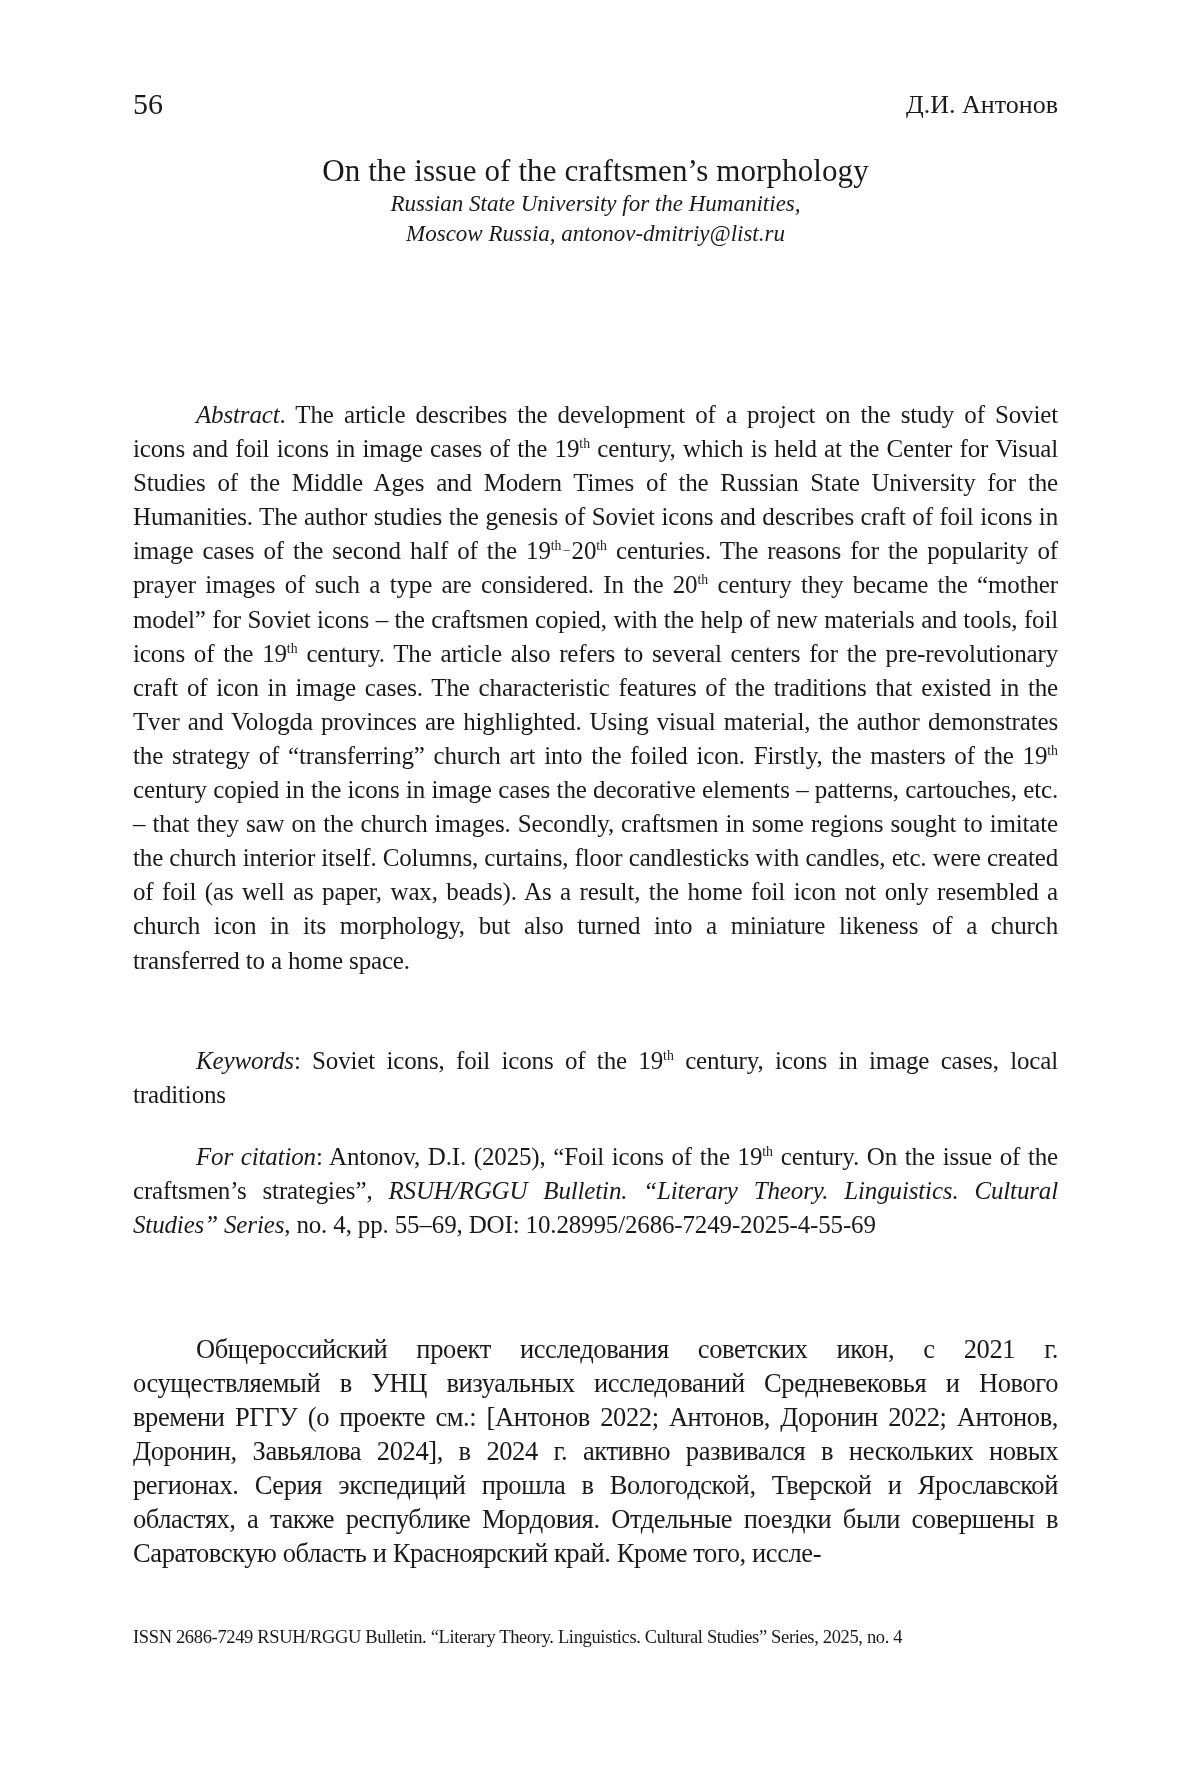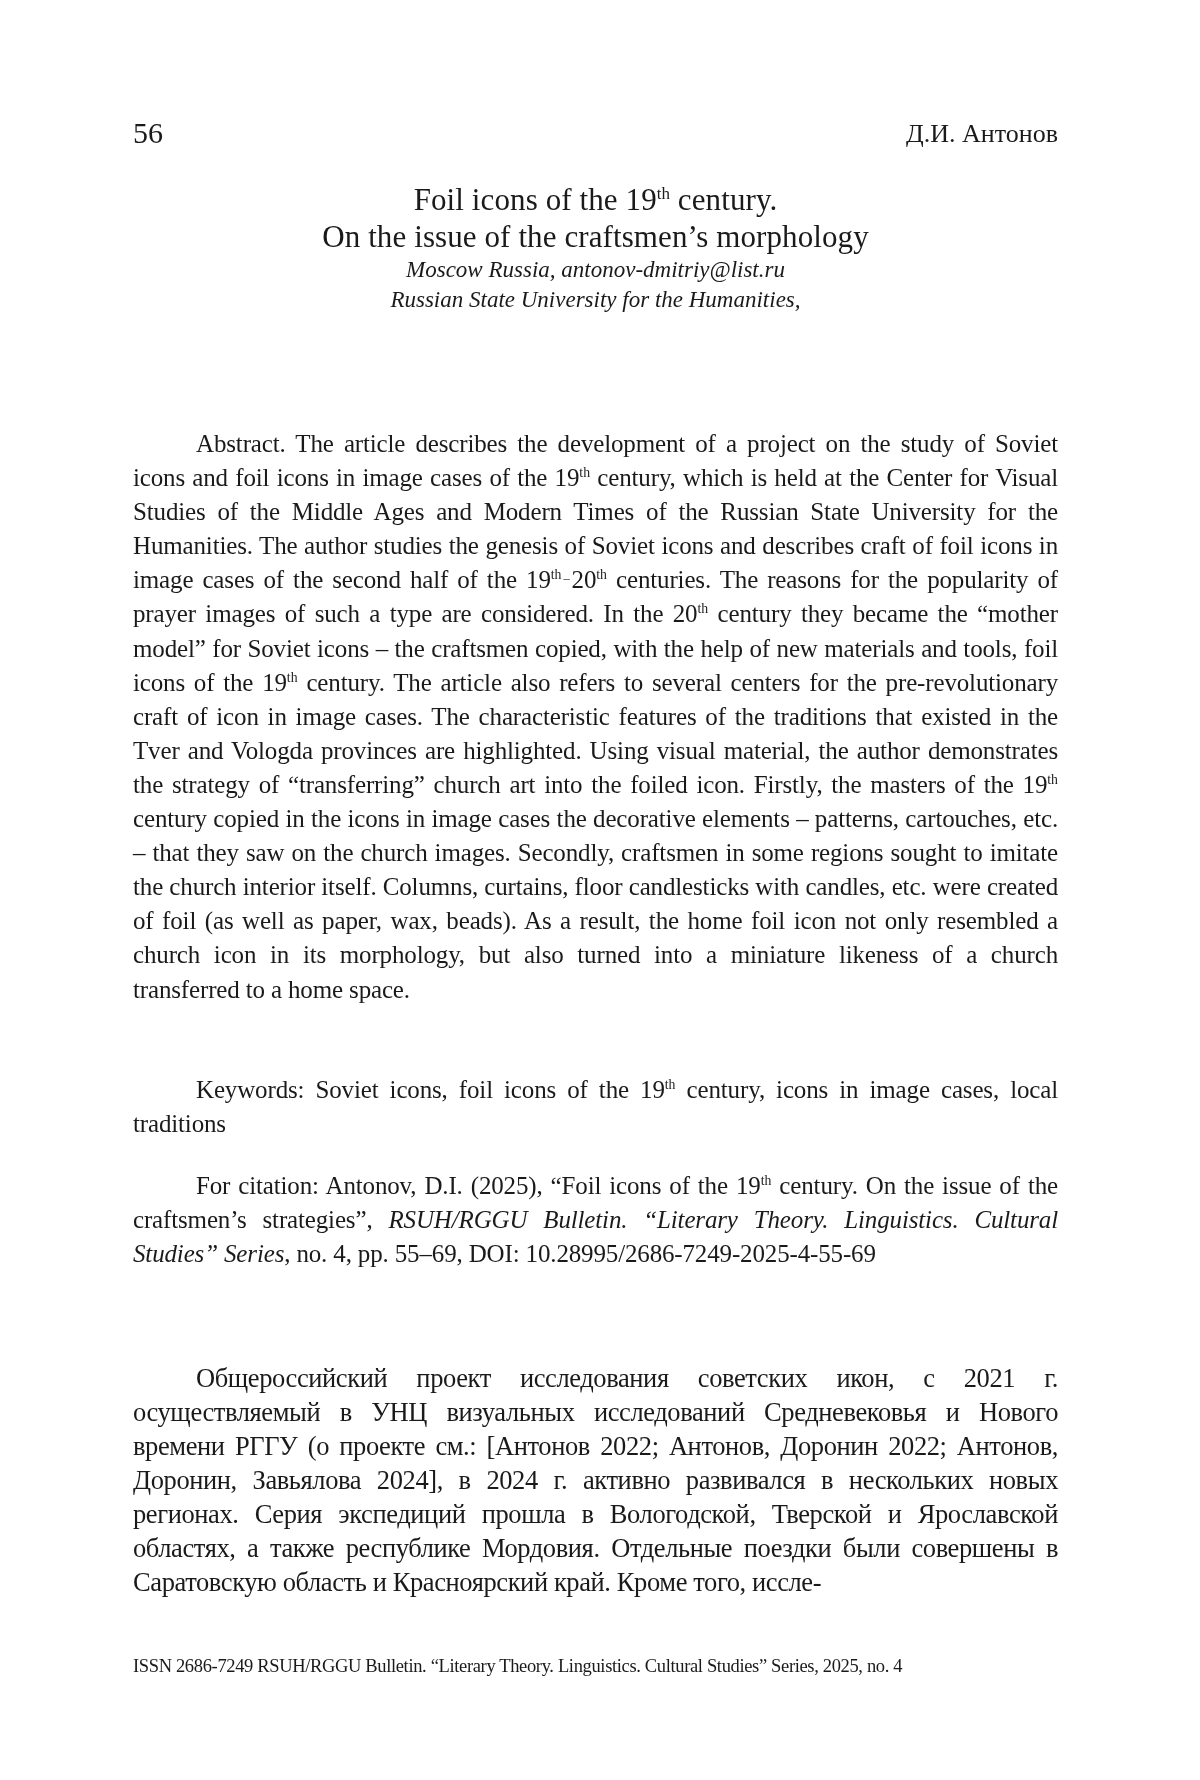--- a/index.html
+++ b/index.html
@@ -1,40 +1,40 @@
 <!DOCTYPE html>
 <html><head>
 <meta charset="utf-8">
 <style>
   html, body { margin: 0; padding: 0; background: #ffffff; }
   body {
     width: 1200px; height: 1780px; position: relative; overflow: hidden;
     color: #1a1a1a;
     font-family: "Liberation Serif", "DejaVu Serif", serif;
   }
-  .abs { position: absolute; margin-top: 29px; }
+  .abs { position: absolute; }
   .running-head { top: 86px; left: 133px; width: 925px; height: 36px; }
   .page-number { position: absolute; left: 0; top: 0; font-size: 30px; line-height: 36px; }
   .running-author { position: absolute; right: 0; top: 4px; font-size: 26px; line-height: 30px; }
 
   .title-block { top: 152px; left: 133px; width: 925px; text-align: center; }
   .title-line { font-size: 31px; line-height: 37px; letter-spacing: 0.1px; }
   .author-name { margin-top: 27px; font-size: 29px; line-height: 36px; }
   .affil { font-style: italic; font-size: 23px; line-height: 30px; }
 
   .text-col { left: 133px; width: 925px; }
   .para {
     font-size: 25px; line-height: 34.1px; text-align: justify; text-indent: 63px;
     margin: 0; hyphens: manual; letter-spacing: -0.15px;
   }
   .para sup, .title-line sup {
     font-size: 0.55em; line-height: 0; vertical-align: 0.62em; letter-spacing: 0;
   }
   .sup-dash { font-size: 0.5em; vertical-align: 0.55em; line-height: 0; padding: 0 2px; }
-  .lead-in { }
+  .lead-in { font-style: italic; }
   .it { font-style: italic; }
 
   .abstract { top: 398px; }
   .keywords { top: 1044px; }
   .citation { top: 1140px; }
   .russian { top: 1332px; }
   .russian .para { font-size: 26.5px; line-height: 34px; letter-spacing: -0.4px; }
 
   .footer {
     top: 1624px; left: 133px; width: 925px; font-size: 18.5px; line-height: 26px;
@@ -43,24 +43,23 @@
 </style>
 </head>
 <body>
 
 <div class="abs running-head">
   <span class="page-number">56</span>
   <span class="running-author">Д.И. Антонов</span>
 </div>
 
 <div class="abs title-block">
-  <div class="title-line"><span>Foil icons of the 19</span><sup>th</sup><span> century.</span></div>
   <div class="title-line">On the issue of the craftsmen’s morphology</div>
+  <div class="affil">Russian State University for the Humanities,</div>
   <div class="affil">Moscow Russia, antonov-dmitriy@list.ru</div>
-  <div class="affil">Russian State University for the Humanities,</div>
 </div>
 
 <div class="abs text-col abstract">
   <p class="para"><span class="lead-in">Abstract</span><span>. The article describes the development of a project on the study of Soviet icons and foil icons in image cases of the 19</span><sup>th</sup><span> century, which is held at the Center for Visual Studies of the Middle Ages and Modern Times of the Russian State University for the Humanities. The author studies the genesis of Soviet icons and describes craft of foil icons in image cases of the second half of the 19</span><sup>th</sup><span class="sup-dash">–</span><span>20</span><sup>th</sup><span> centuries. The reasons for the popularity of prayer images of such a type are considered. In the 20</span><sup>th</sup><span> century they became the “mother model” for Soviet icons – the craftsmen copied, with the help of new materials and tools, foil icons of the 19</span><sup>th</sup><span> century. The article also refers to several centers for the pre-revolutionary craft of icon in image cases. The characteristic features of the traditions that existed in the Tver and Vologda provinces are highlighted. Using visual material, the author demonstrates the strategy of “transferring” church art into the foiled icon. Firstly, the masters of the 19</span><sup>th</sup><span> century copied in the icons in image cases the decorative elements – patterns, cartouches, etc. – that they saw on the church images. Secondly, craftsmen in some regions sought to imitate the church interior itself. Columns, curtains, floor candlesticks with candles, etc. were created of foil (as well as paper, wax, beads). As a result, the home foil icon not only resembled a church icon in its morphology, but also turned into a miniature likeness of a church transferred to a home space.</span></p>
 </div>
 
 <div class="abs text-col keywords">
   <p class="para"><span class="lead-in">Keywords</span><span>: Soviet icons, foil icons of the 19</span><sup>th</sup><span> century, icons in image cases, local traditions</span></p>
 </div>
 

